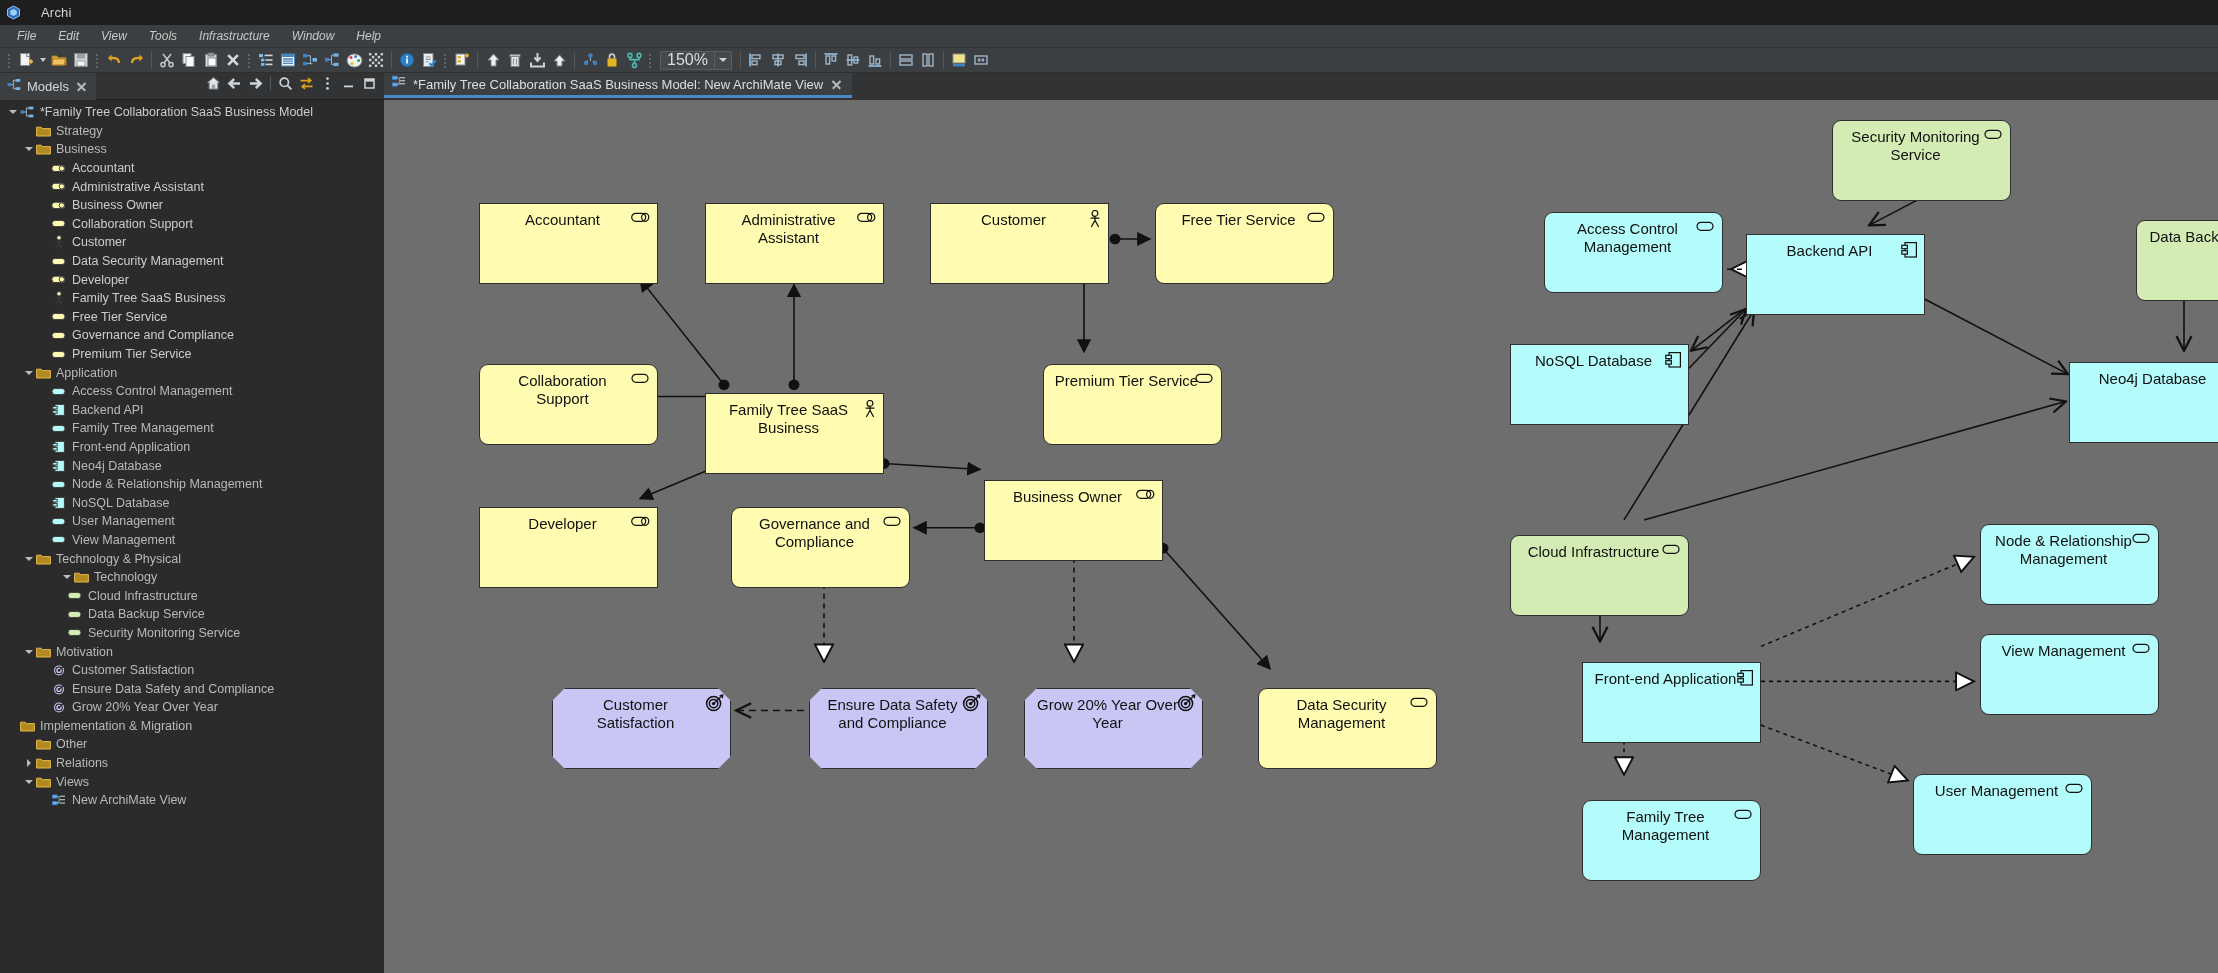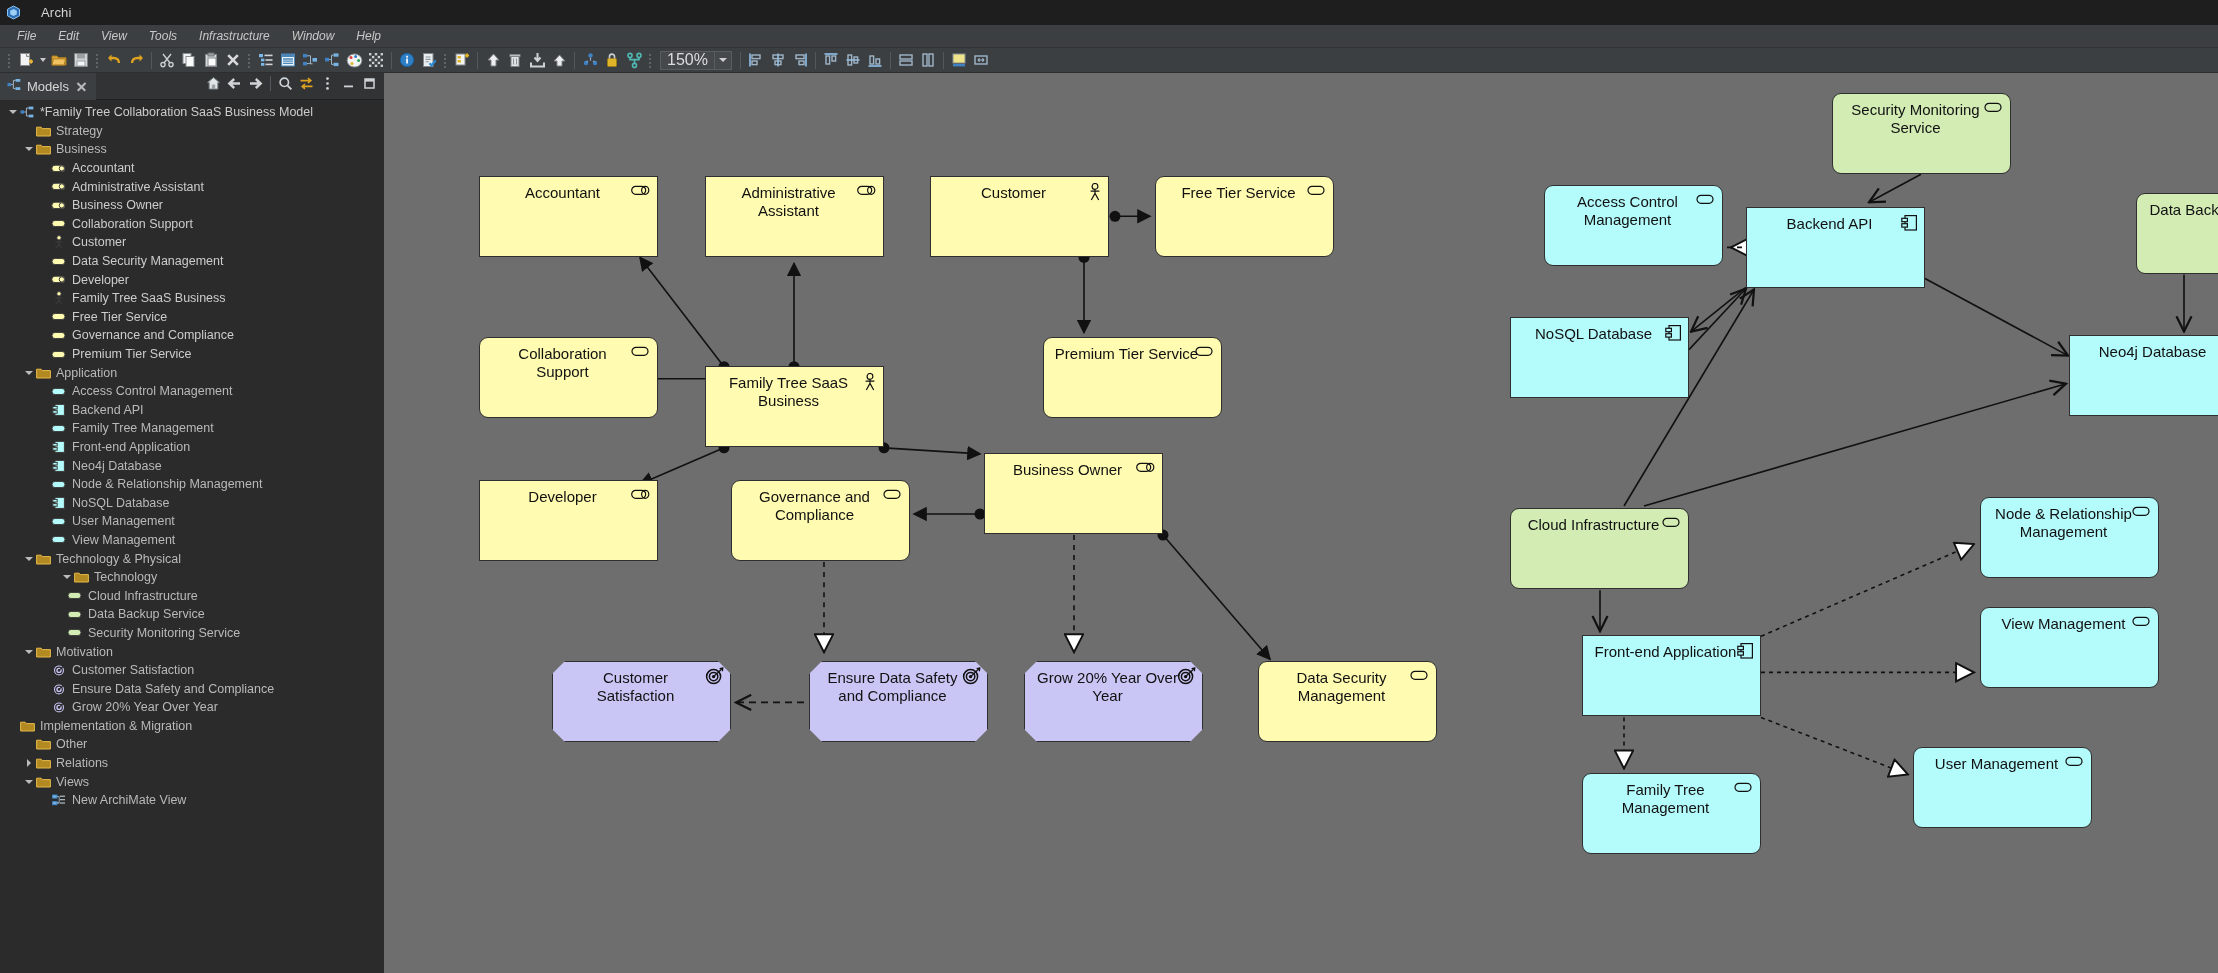--- a/index.html
+++ b/index.html
@@ -888,20 +888,36 @@
               <rect x="7.8" y="5" width="5.2" height="1.3" fill="#aab4bb"></rect>
               <rect x="7.8" y="8.4" width="5.2" height="1.3" fill="#aab4bb"></rect>
             </svg>
           </span>
           <span class="t-label dim">New ArchiMate View</span>
         </div>
       </div>
   </div>
 
   <div id="editor">
+    <div id="editor-tabbar">
+      <div id="editor-tab">
+        <span>
+          <svg width="14" height="14" viewBox="0 0 14 14">
+              <rect x="0.6" y="1.2" width="4.4" height="3.1" fill="#76b3e3" stroke="#3f82c4"></rect>
+              <rect x="0.6" y="8" width="4.4" height="3.1" fill="#76b3e3" stroke="#3f82c4"></rect>
+              <path d="M5 2.8h2.4v6h-2.4M5 9.5h2.4" stroke="#8fa4b5" fill="none"></path>
+              <rect x="8" y="2" width="5" height="1.4" fill="#aab4bb"></rect>
+              <rect x="8" y="5" width="5" height="1.4" fill="#aab4bb"></rect>
+              <rect x="8" y="8" width="5" height="1.4" fill="#aab4bb"></rect>
+            </svg>
+        </span>
+        <span class="etab-label">*Family Tree Collaboration SaaS Business Model: New ArchiMate View</span>
+        <span class="tab-close"></span>
+      </div>
+    </div>
 
     <div id="canvas-wrap">
       <div id="canvas">
 
         <svg class="edges" viewBox="0 0 1834 898" preserveAspectRatio="none">
           <defs>
             <marker id="arrowFilled" markerWidth="9" markerHeight="9" refX="8" refY="4.5" orient="auto">
               <path d="M0 0 L9 4.5 L0 9 z" fill="#111"></path>
             </marker>
             <marker id="arrowOpen" markerWidth="11" markerHeight="11" refX="10" refY="5.5" orient="auto">

